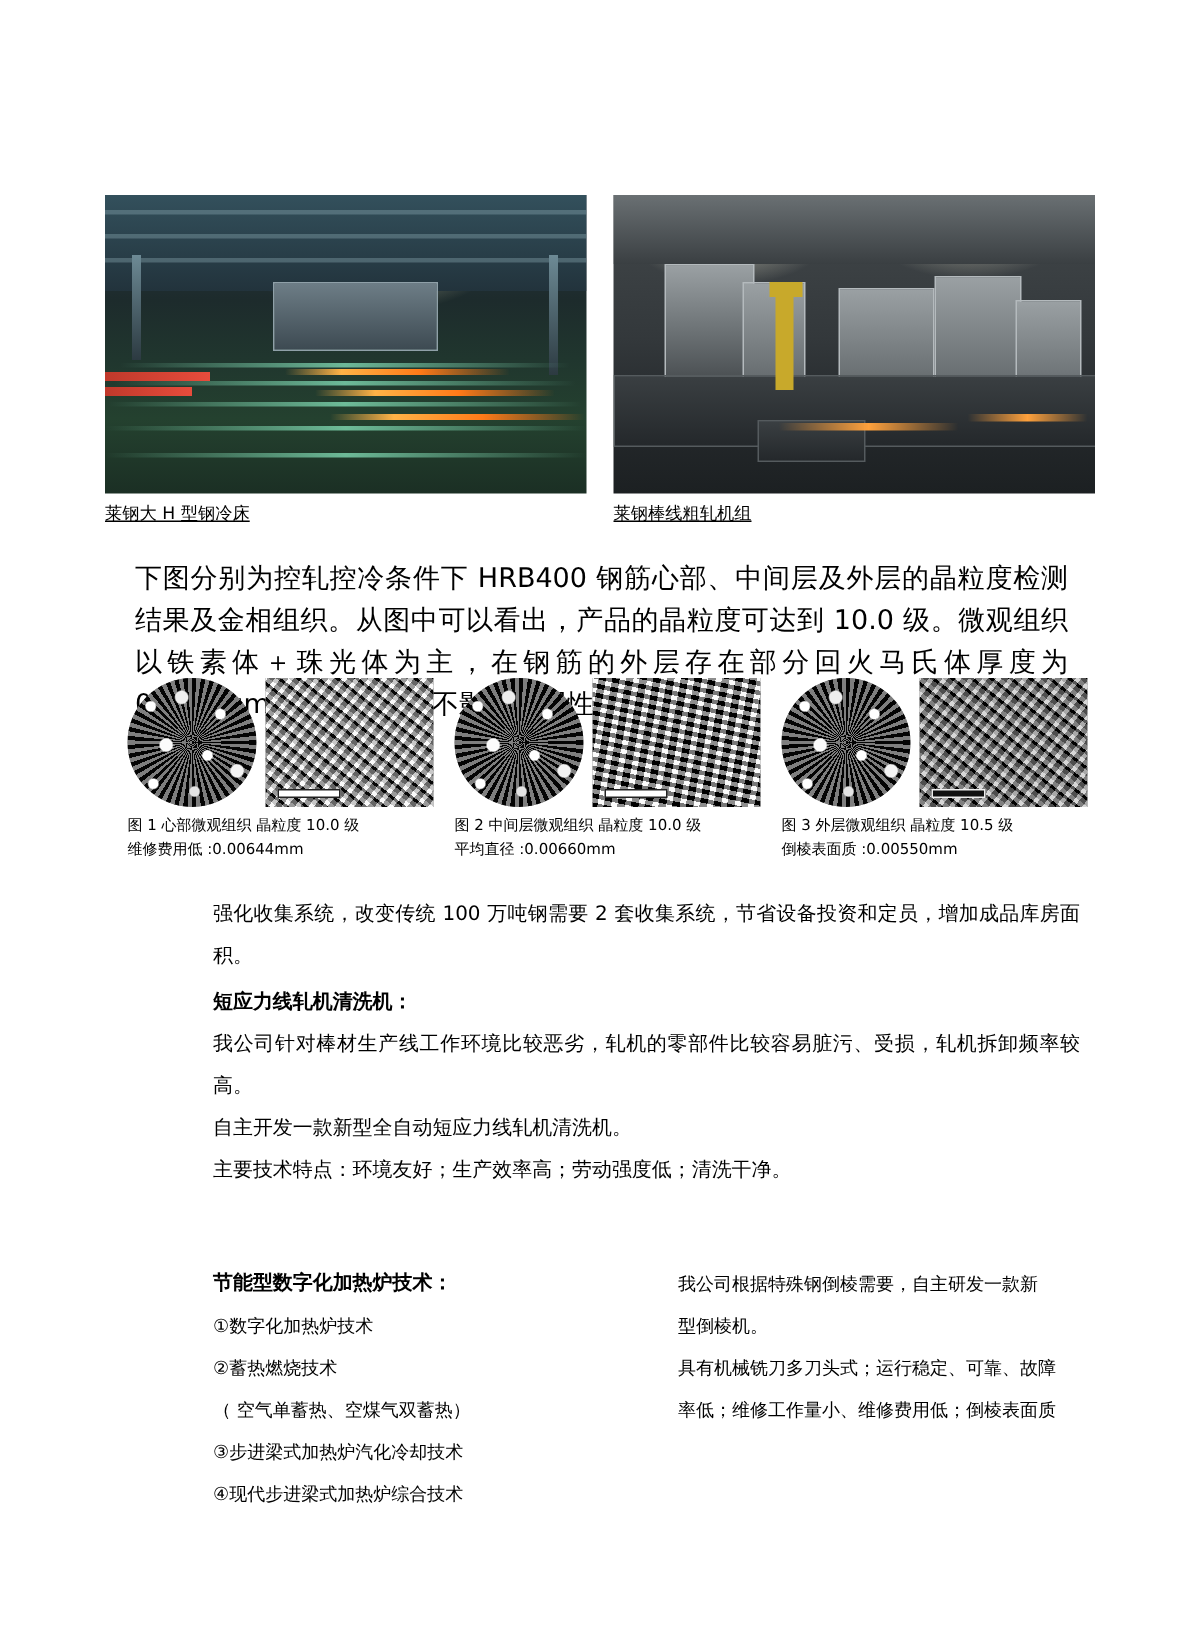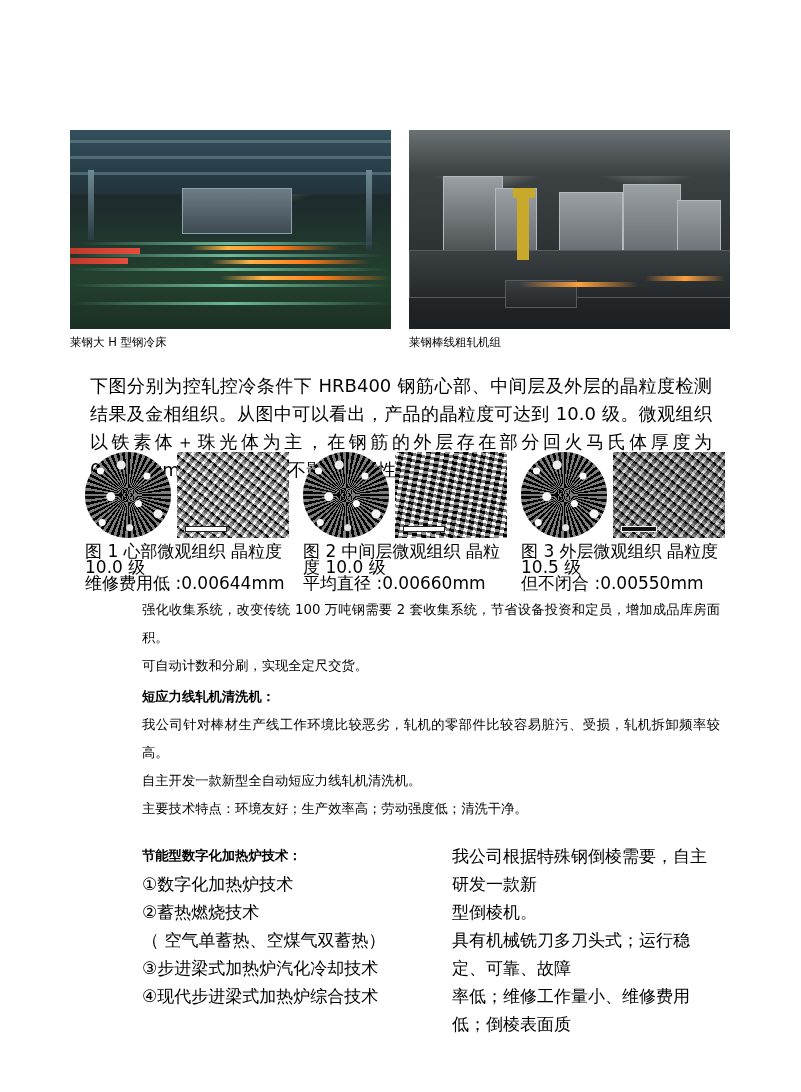--- a/index.html
+++ b/index.html
@@ -25,21 +25,21 @@
 
   
   .photo-row {
     position: absolute;
     left: 70px;
     top: 130px;
     width: 660px;
     display: flex;
     gap: 18px;
   }
-  .photo-block { width: 321px; }
+  .photo-block { width: 321px; text-decoration: underline; }
   .photo {
     width: 321px;
     height: 199px;
     overflow: hidden;
     position: relative;
     background: #1a1a1a;
   }
   .photo-caption {
     font-size: 11.5px;
     line-height: 18px;
@@ -182,21 +182,21 @@
   }
   .scalebar {
     position: absolute; left: 8px; bottom: 6px;
     width: 40px; height: 4px; background: #fff; border: 1px solid #222;
   }
   .scalebar-dark {
     position: absolute; left: 8px; bottom: 6px;
     width: 34px; height: 4px; background: #111; border: 1px solid #eee;
   }
   .micro-cap {
-    font-size: 17px;
+    font-size: 10px;
     line-height: 16px;
     margin-top: 5px;
     color: #000;
   }
 
   
   .sections {
     position: absolute;
     left: 142px;
     top: 596px;
@@ -222,21 +222,21 @@
     left: 142px;
     top: 842px;
     width: 578px;
     display: flex;
     gap: 42px;
   }
   .col { width: 272px; }
   .col .sec-title { line-height: 28px; }
   .col .sec-p { line-height: 28px; }
   .col .list-item {
-    font-size: 17px;
+    font-size: 12px;
     line-height: 28px;
     color: #000;
   }
 </style>
 </head>
 <body>
 
 <div class="page">
 
   <div class="photo-row">
@@ -325,31 +325,30 @@
         <div class="circ">
           <div class="grain-a"></div>
         </div>
         <div class="sq">
           <div class="grain-b" style="filter:contrast(1.3) brightness(.85);"></div>
           <div class="scalebar-dark"></div>
         </div>
       </div>
       <div class="micro-cap">
         <div>图 3 外层微观组织 晶粒度 10.5 级</div>
-        <div>但不闭合 :0.00550mm</div>
+        <div>倒棱表面质 :0.00550mm</div>
       </div>
     </div>
 
   </div>
 
   <div class="sections">
 
     <div class="sec">
       <div class="sec-p">强化收集系统，改变传统 100 万吨钢需要 2 套收集系统，节省设备投资和定员，增加成品库房面积。</div>
-      <div class="sec-p">可自动计数和分刷，实现全定尺交货。</div>
     </div>
 
 
     <div class="sec">
       <div class="sec-title">短应力线轧机清洗机：</div>
       <div class="sec-p">我公司针对棒材生产线工作环境比较恶劣，轧机的零部件比较容易脏污、受损，轧机拆卸频率较高。</div>
       <div class="sec-p">自主开发一款新型全自动短应力线轧机清洗机。</div>
       <div class="sec-p">主要技术特点：环境友好；生产效率高；劳动强度低；清洗干净。</div>
     </div>
 

